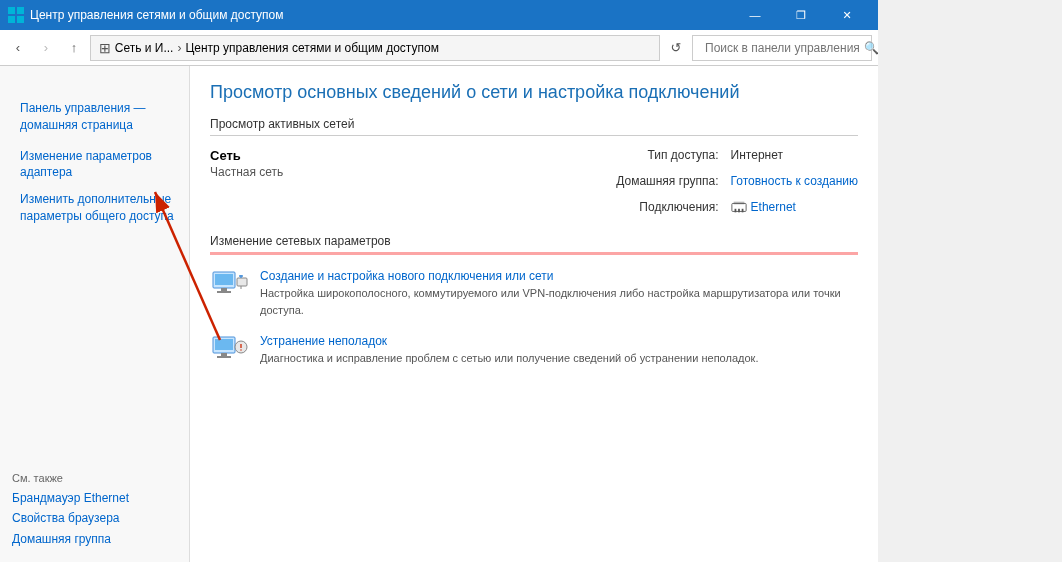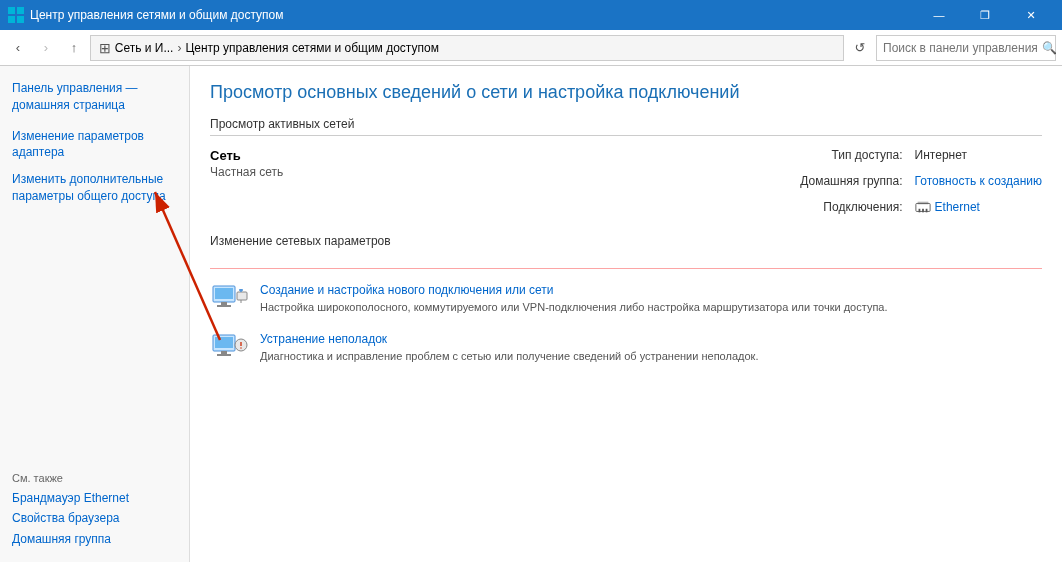--- a/index.html
+++ b/index.html
@@ -90,21 +90,21 @@
       font-size: 14px;
     }
     .path-separator { color: #555; }
     .search-box {
       display: flex;
       align-items: center;
       background: white;
       border: 1px solid #ccc;
       height: 26px;
       width: 180px;
-      padding: 0 6px;
+      padding: 0 12px;
       gap: 4px;
     }
     .search-input {
       border: none;
       outline: none;
       font-size: 12px;
       flex: 1;
       color: #999;
       background: transparent;
     }
@@ -119,22 +119,23 @@
     .sidebar {
       width: 190px;
       background: #f8f8f8;
       border-right: 1px solid #ddd;
       padding: 12px 0;
       display: flex;
       flex-direction: column;
       overflow: hidden;
     }
     .sidebar-top {
-      padding: 0 12px 12px 12px;
-      flex: 1;
+      padding: 0 12px 12px 20px;
+      flex: 1;
+      margin-top: 20px;
     }
     .sidebar-link {
       display: block;
       color: #0066cc;
       font-size: 12px;
       cursor: pointer;
       padding: 2px 0;
       text-decoration: none;
       line-height: 1.4;
     }
@@ -220,22 +221,22 @@
       width: 16px;
       height: 14px;
       display: inline-flex;
       align-items: center;
       justify-content: center;
     }
     .change-settings-section { margin-top: 4px; }
     .change-settings-header {
       font-size: 12px;
       color: #333;
-      border-bottom: 1px solid #fca5a5;
-      padding-bottom: 20px;
+      border-bottom: 3px solid #fca5a5;
+      padding-bottom: 4px;
       margin-bottom: 14px;
     }
     .setting-item {
       display: flex;
       align-items: flex-start;
       gap: 10px;
       margin-bottom: 16px;
       justify-content: space-between;
     }
     .setting-icon {
@@ -256,21 +257,21 @@
     }
     .setting-desc {
       font-size: 11px;
       color: #555;
       line-height: 1.5;
     }
   </style>
 </head>
 <body>
 
-<div style="position:relative; width:1062px; height:562px; overflow:hidden;">
+<div style="position:relative; width:878px; height:562px; overflow:hidden;">
 
   <div class="title-bar">
     <div class="title-bar-icon">
       <svg width="16" height="16" viewBox="0 0 16 16">
         <rect x="0" y="0" width="7" height="7" fill="#00b4d8"></rect>
         <rect x="9" y="0" width="7" height="7" fill="#00b4d8"></rect>
         <rect x="0" y="9" width="7" height="7" fill="#00b4d8"></rect>
         <rect x="9" y="9" width="7" height="7" fill="#00b4d8"></rect>
       </svg>
     </div>

